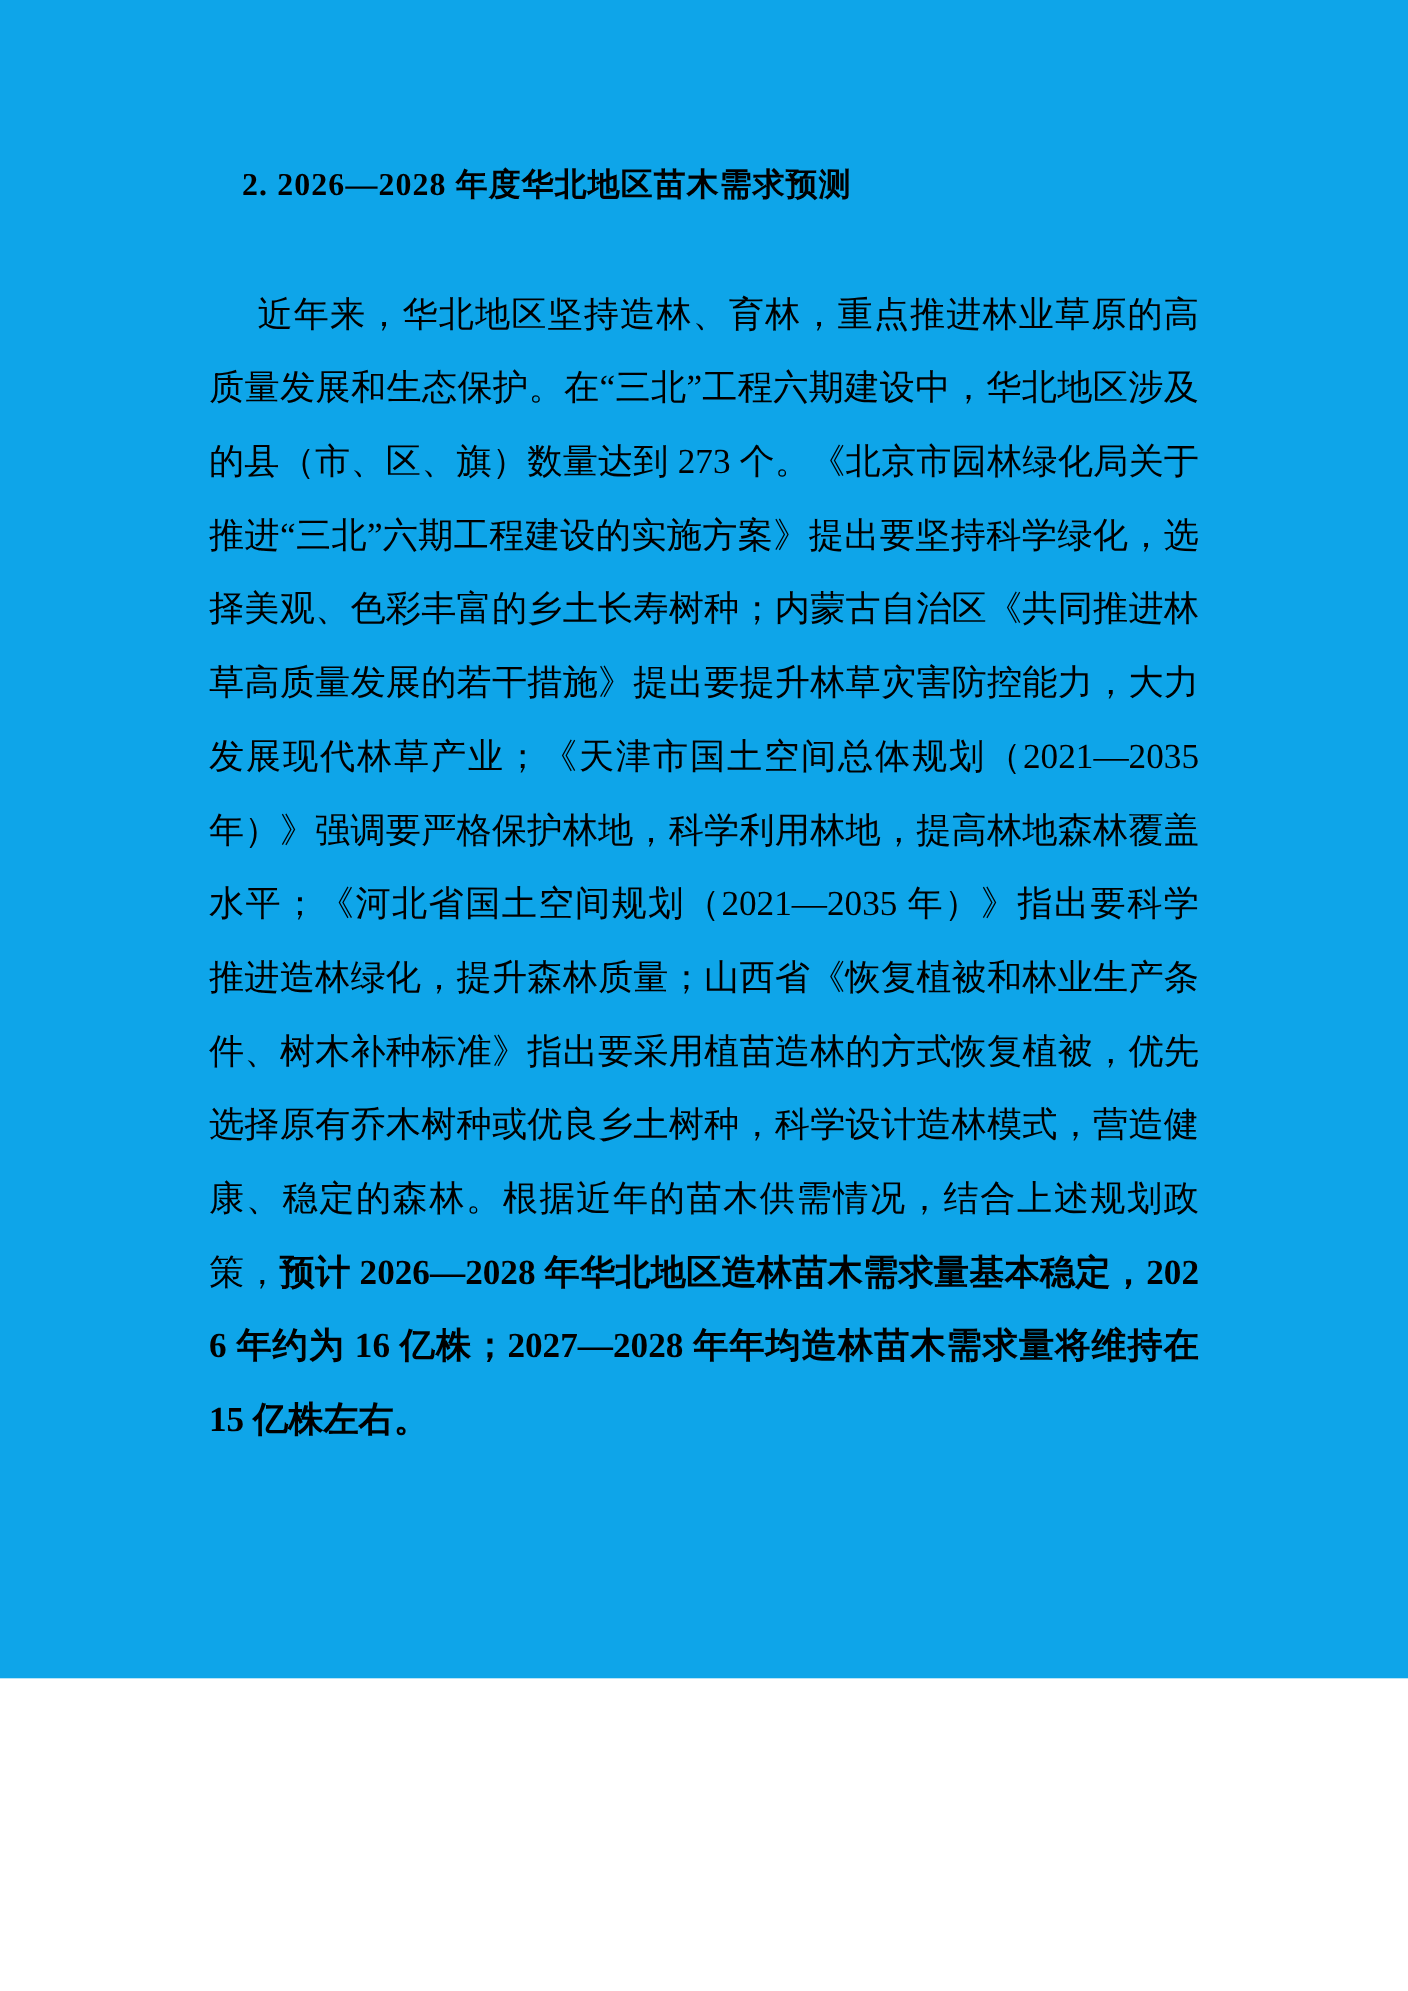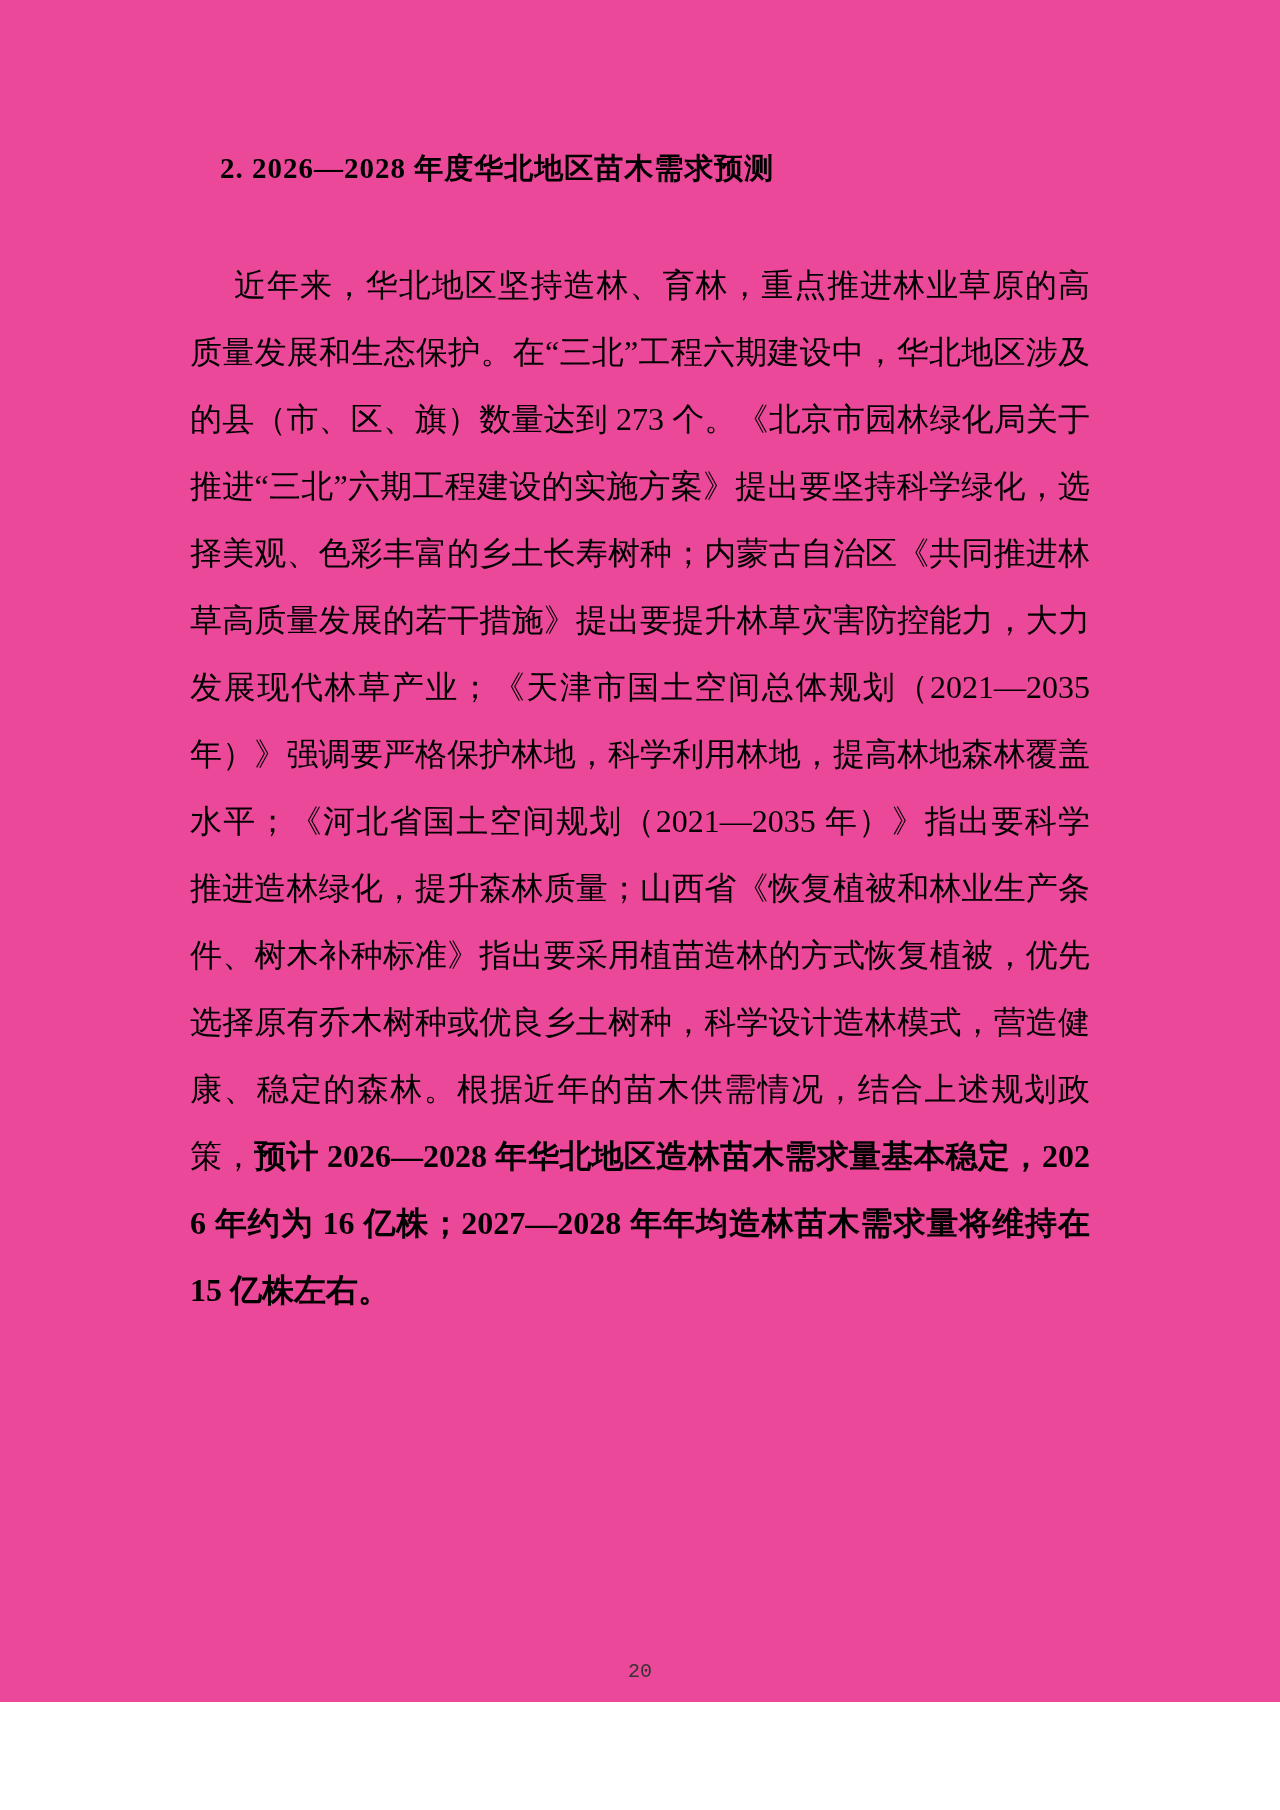--- a/index.html
+++ b/index.html
@@ -3,22 +3,22 @@
 <meta charset="utf-8">
 <style>
   html, body {
     margin: 0;
     padding: 0;
     background: #ffffff;
   }
   .page {
     position: relative;
     width: 1280px;
-    height: 1702px;
-    background: #ec4899;
+    height: 1526px;
+    background: #0ea5e9;
     overflow: hidden;
     font-family: "Liberation Serif", "DejaVu Serif", serif;
     color: #000000;
   }
   .content {
     position: absolute;
     left: 190px;
     top: 148px;
     width: 900px;
   }

